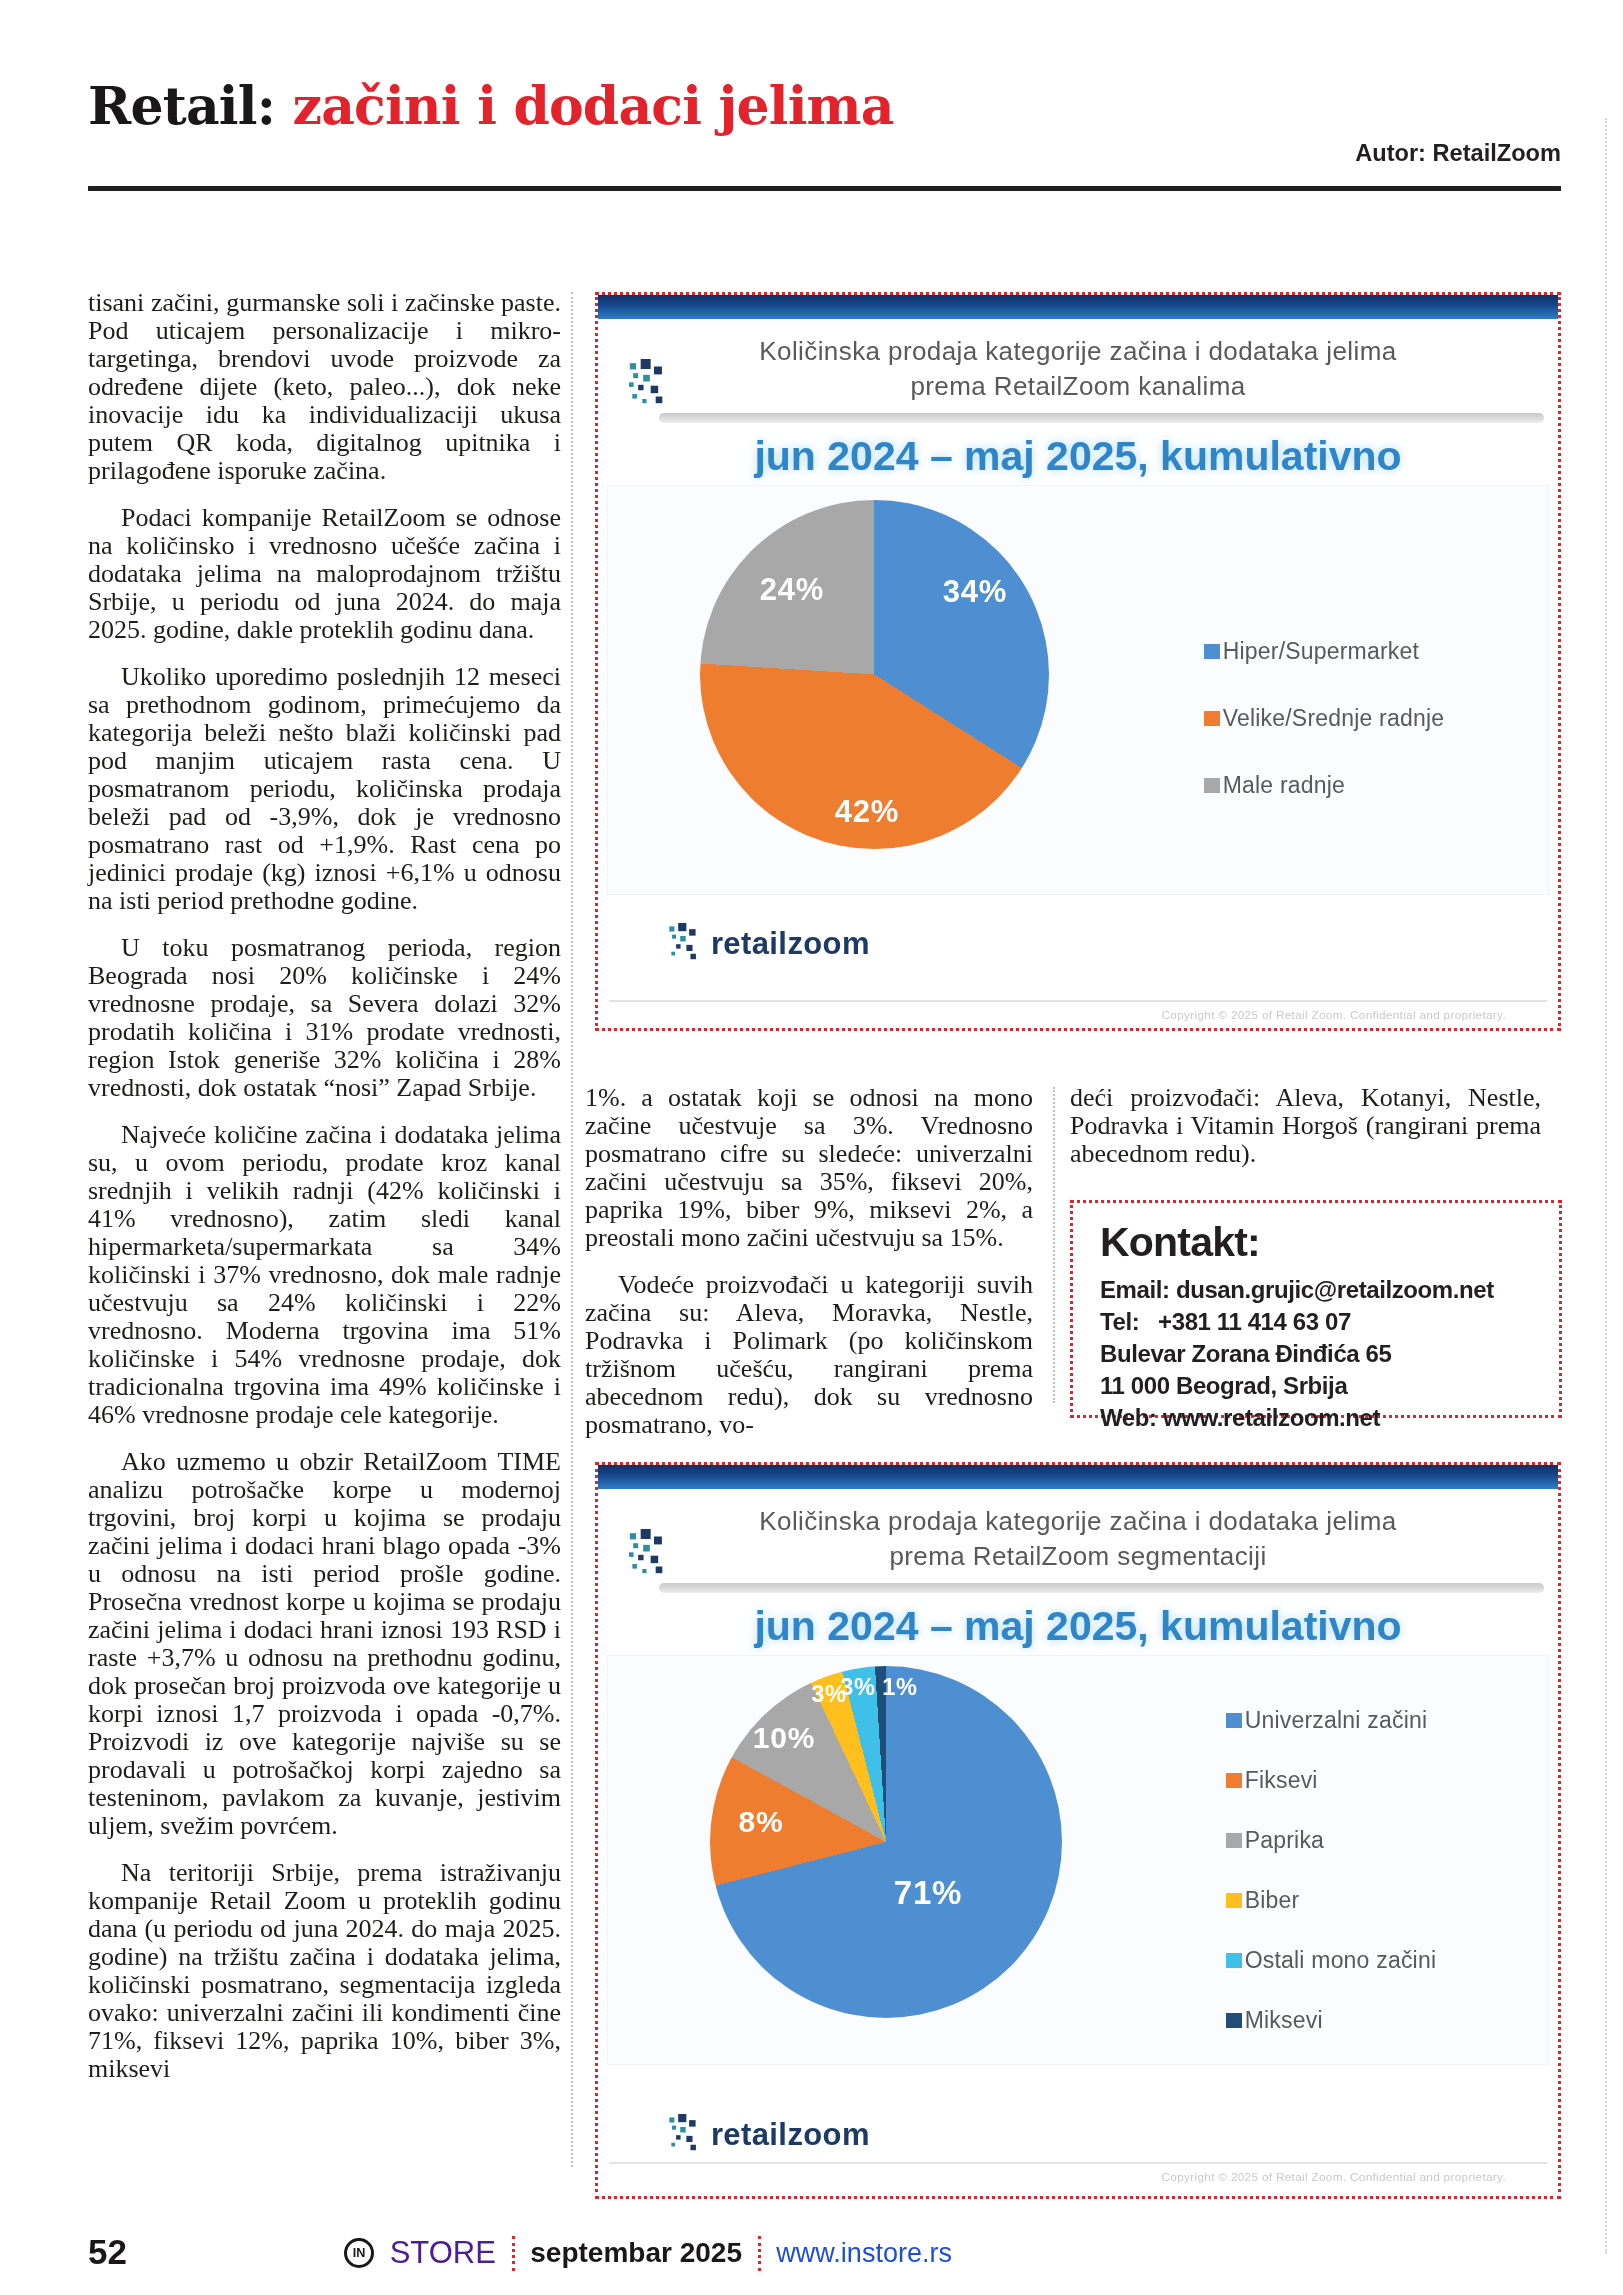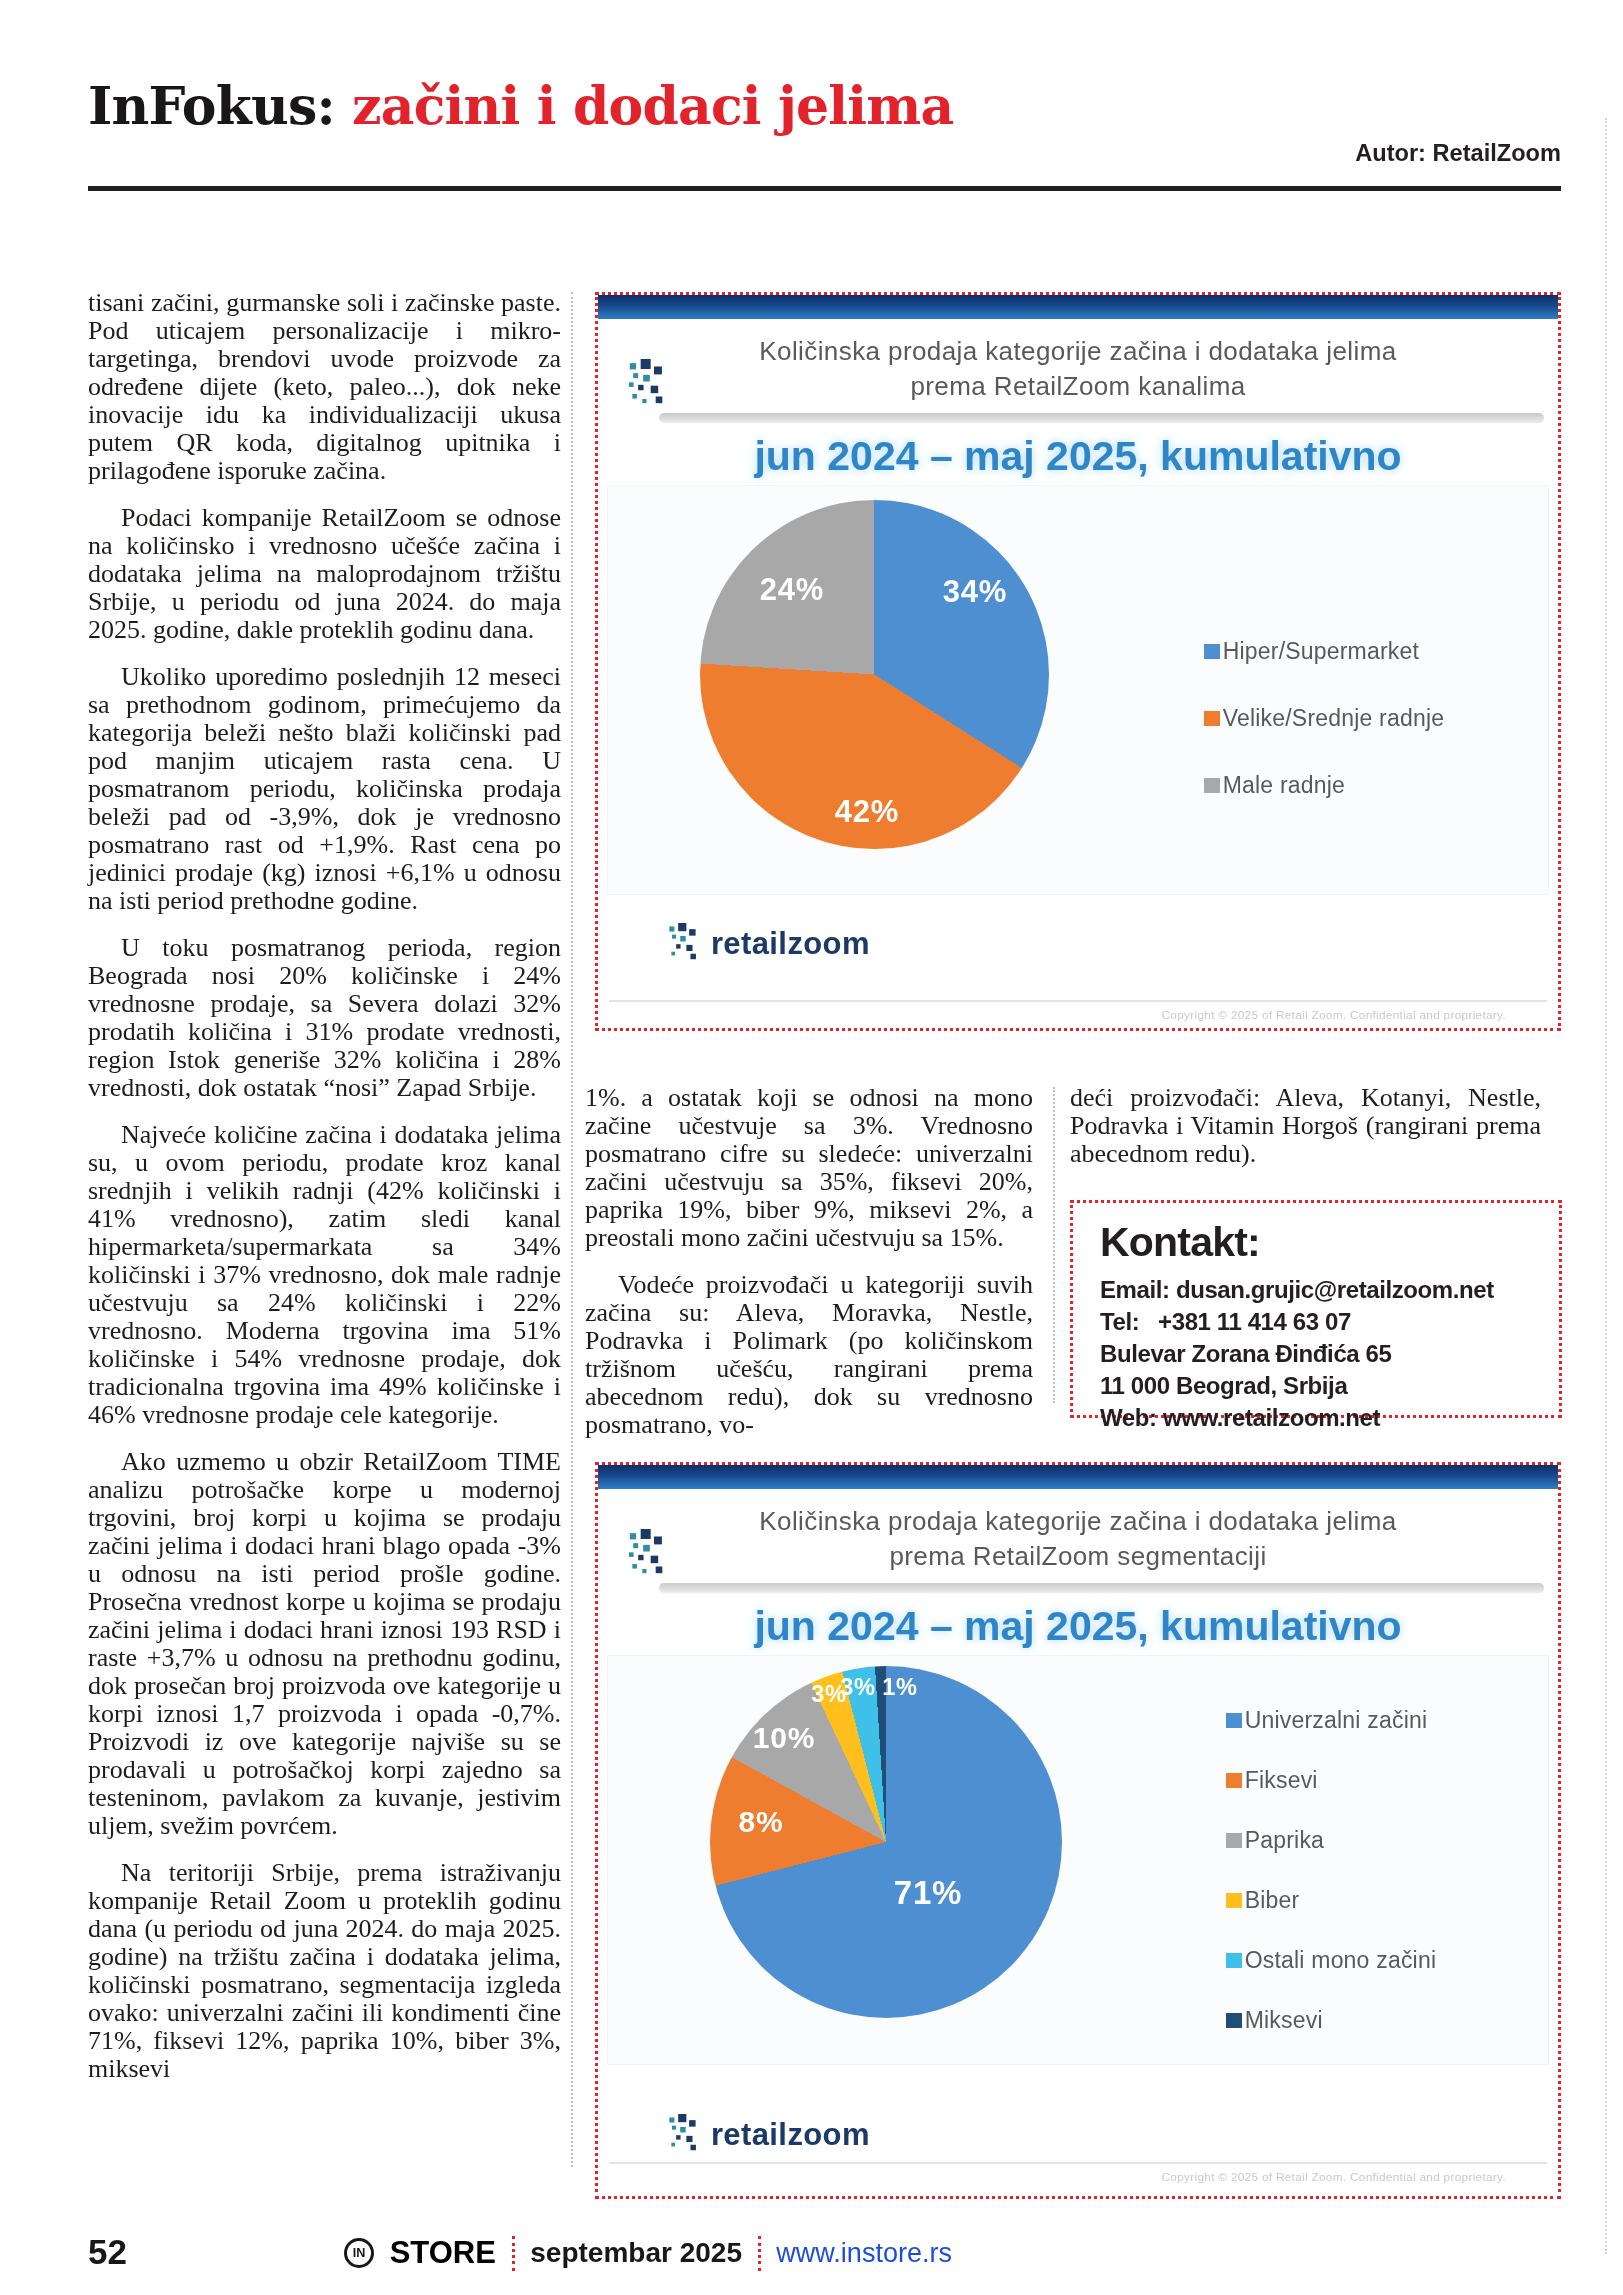--- a/index.html
+++ b/index.html
@@ -65,32 +65,32 @@
   .c-rule{position:absolute;left:11px;right:11px;height:1.6px;background:#e4e4e4;}
   .c-copy{position:absolute;right:52px;font-size:11.8px;color:#c9c9c9;letter-spacing:0.3px;}
 
   
   .pageno{position:absolute;left:88px;top:2232px;font-family:"Liberation Sans",sans-serif;
           font-weight:900;font-size:35px;color:#1a1718;}
   .footer-group{position:absolute;left:344px;top:2235px;display:flex;align-items:center;gap:15.7px;
                 font-family:"Liberation Sans",sans-serif;}
   .instore-circle{width:30px;height:30px;border:3.1px solid #1a1718;border-radius:50%;box-sizing:border-box;
                   display:flex;align-items:center;justify-content:center;font-weight:900;font-size:12.6px;color:#1a1718;}
-  .store-brand{font-weight:700;font-size:31px;letter-spacing:0px;color:#000000;}
+  .store-brand{font-weight:400;font-size:31px;letter-spacing:0px;color:#4c1d95;}
   .foot-sep{height:35px;border-left:3.1px dotted #e3232b;}
   .foot-issue{font-weight:700;font-size:28px;color:#1a1718;}
   .foot-site{font-size:27px;color:#1d4ed8;}
 </style>
 </head>
 <body>
 
 <div class="page">
 
   <h1 class="masthead" style="margin:0;">
-    <span class="black">InFokus:</span><span class="red"> začini i dodaci jelima</span>
+    <span class="black">Retail:</span><span class="red"> začini i dodaci jelima</span>
   </h1>
   <div class="author">Autor: RetailZoom</div>
   <div class="head-rule"></div>
   <div class="edge-dots"></div>
 
   <div class="col col1">
     <p>tisani začini, gurmanske soli i začinske paste. Pod uticajem personalizacije i mikro-targetinga, brendovi uvode proizvode za određene dijete (keto, paleo...), dok neke inovacije idu ka individualizaciji ukusa putem QR koda, digitalnog upitnika i prilagođene isporuke začina.</p>
     <p class="indent">Podaci kompanije RetailZoom se odnose na količinsko i vrednosno učešće začina i dodataka jelima na maloprodajnom tržištu Srbije, u periodu od juna 2024. do maja 2025. godine, dakle proteklih godinu dana.</p>
     <p class="indent">Ukoliko uporedimo poslednjih 12 meseci sa prethodnom godinom, primećujemo da kategorija beleži nešto blaži količinski pad pod manjim uticajem rasta cena. U posmatranom periodu, količinska prodaja beleži pad od -3,9%, dok je vrednosno posmatrano rast od +1,9%. Rast cena po jedinici prodaje (kg) iznosi +6,1% u odnosu na isti period prethodne godine.</p>
     <p class="indent">U toku posmatranog perioda, region Beograda nosi 20% količinske i 24% vrednosne prodaje, sa Severa dolazi 32% prodatih količina i 31% prodate vrednosti, region Istok generiše 32% količina i 28% vrednosti, dok ostatak “nosi” Zapad Srbije.</p>

